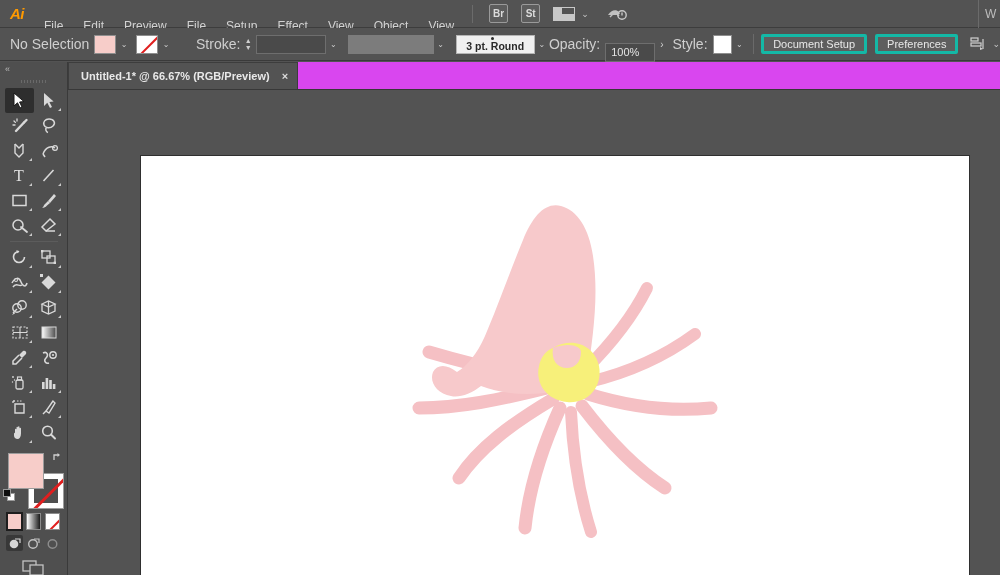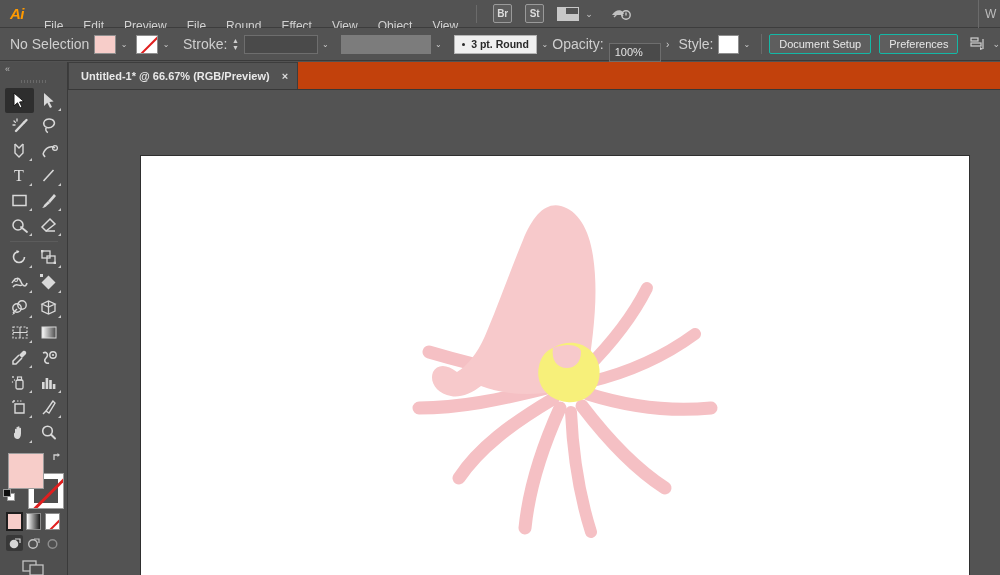--- a/index.html
+++ b/index.html
@@ -72,36 +72,36 @@
     align-items:center; justify-content:center; color:#cfcfcf; font-size:7px;
     line-height:7px; margin:0 3px;
   }
   .field {
     height:19px; background:#4a4a4a; border:1px solid #6e6e6e;
     display:flex; align-items:center; padding:0 5px; color:#e4e4e4; font-size:11px;
   }
   .field.stroke-w { width:78px; }
   .field.profile { width:95px; background:#7c7c7c; border:1px solid #7c7c7c; }
   .field.brush { width:88px; background:#f0f0f0; color:#2a2a2a; border:1px solid #b5b5b5;
-                 justify-content:center; font-weight:bold; font-size:10.5px; }
+                 justify-content:center; font-weight:bold; font-size:10.5px;flex-direction:column; }
   .field.opacity { width:55px;margin-top:16px; }
   .ctrl-sep { width:1px; height:20px; background:#6a6a6a; margin:0 7px; }
   .dot { width:3px; height:3px; border-radius:50%; background:#2a2a2a; margin-right:6px;}
   .gt { color:#d0d0d0; font-size:10px; margin:0 5px; }
   .style-sw { width:22px; height:19px; background:#fff; border:1px solid #8e8e8e; }
   .btn-pill {
-    height:20px; padding:0 9px; background:#5e5e5e; border:1px solid #14b8a6;
+    height:20px; padding:0 9px; background:#5e5e5e; border:3px solid #14b8a6;
     border-radius:2px; color:#e8e8e8; font-size:11px; display:flex;
     align-items:center; white-space:nowrap;
   }
 
   
   .tabbar {
     position:absolute; left:68px; top:62px; width:932px; height:28px;
-    background:#c2410c; display:flex; align-items:flex-end;
+    background:#d946ef; display:flex; align-items:flex-end;
     border-bottom:1px solid #383838;
   }
   .doctab {
     height:27px; background:#535353; border:1px solid #3d3d3d; border-bottom:none;
     display:flex; align-items:center; padding:0 9px 0 12px; gap:12px;
     color:#e9e9e9; font-size:11px; font-weight:bold; white-space:nowrap;
   }
   .tab-close { color:#dcdcdc; font-size:11px; font-weight:bold; cursor:pointer; }
 
   
@@ -188,21 +188,21 @@
 <body>
 
 <div id="app">
 
   <div class="menubar">
     <div class="ai-logo">Ai</div>
     <div class="menu-item">File</div>
     <div class="menu-item">Edit</div>
     <div class="menu-item">Preview</div>
     <div class="menu-item">File</div>
-    <div class="menu-item">Round</div>
+    <div class="menu-item">Setup</div>
     <div class="menu-item">Effect</div>
     <div class="menu-item">View</div>
     <div class="menu-item">Object</div>
     <div class="menu-item">View</div>
 
     <div class="mb-sep"></div>
     <div class="mb-right">
       <div class="badge-btn">Br</div>
       <div class="badge-btn">St</div>
       <div class="ws-icon">
@@ -229,21 +229,21 @@
 
     <div class="sw-group">
       <div class="swatch"></div>
       <div class="dd-arrow">⌄</div>
     </div>
     <div class="sw-group" style="margin-left:4px">
       <div class="swatch none"></div>
       <div class="dd-arrow">⌄</div>
     </div>
 
-    <div class="ctrl-label" style="margin-left:9px">Stroke:</div>
+    <div class="ctrl-label" style="margin-left:22px">Stroke:</div>
     <div class="stepper">
         <span>▲</span>
         <span>▼</span>
       </div>
     <div class="field stroke-w"></div>
     <div class="dd-arrow">⌄</div>
 
     <div class="field profile" style="margin-left:8px"></div>
     <div class="dd-arrow">⌄</div>
 

